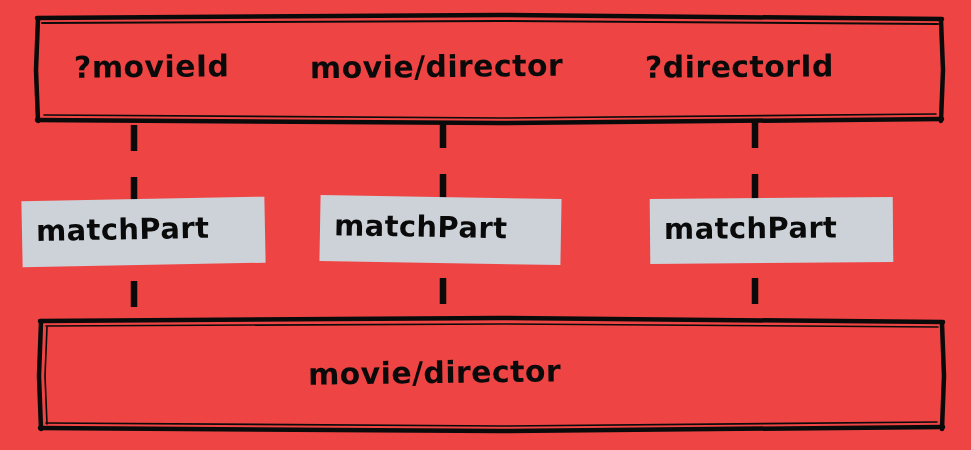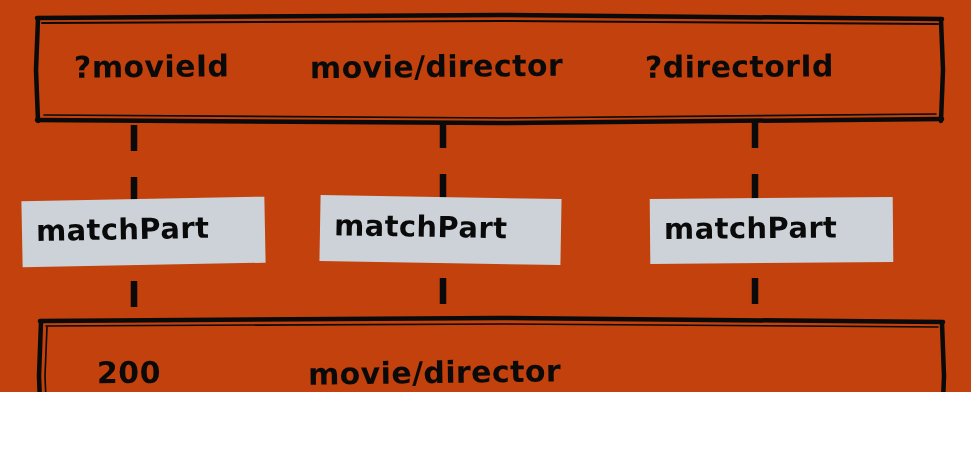--- a/index.html
+++ b/index.html
@@ -6,22 +6,22 @@
     margin: 0;
     padding: 0;
     background: #ffffff;
   }
   body {
     font-family: "DejaVu Sans", sans-serif;
   }
   #canvas {
     position: relative;
     width: 971px;
-    height: 392px;
-    background: #c2410c;
+    height: 450px;
+    background: #ef4444;
     overflow: hidden;
   }
   .svg-layer {
     position: absolute;
     left: 0;
     top: 0;
     width: 971px;
     height: 450px;
   }
 
@@ -112,16 +112,15 @@
   </svg>
 
   <div class="hand top-label" id="top-cell-0">?movieId</div>
   <div class="hand top-label" id="top-cell-1">movie/director</div>
   <div class="hand top-label" id="top-cell-2">?directorId</div>
 
   <div class="hand matchpart" id="matchpart-0">matchPart</div>
   <div class="hand matchpart" id="matchpart-1">matchPart</div>
   <div class="hand matchpart" id="matchpart-2">matchPart</div>
 
-  <div class="hand bottom-label" id="bottom-cell-0">200</div>
   <div class="hand bottom-label" id="bottom-cell-1">movie/director</div>
 
 </div>
 
 </body></html>

